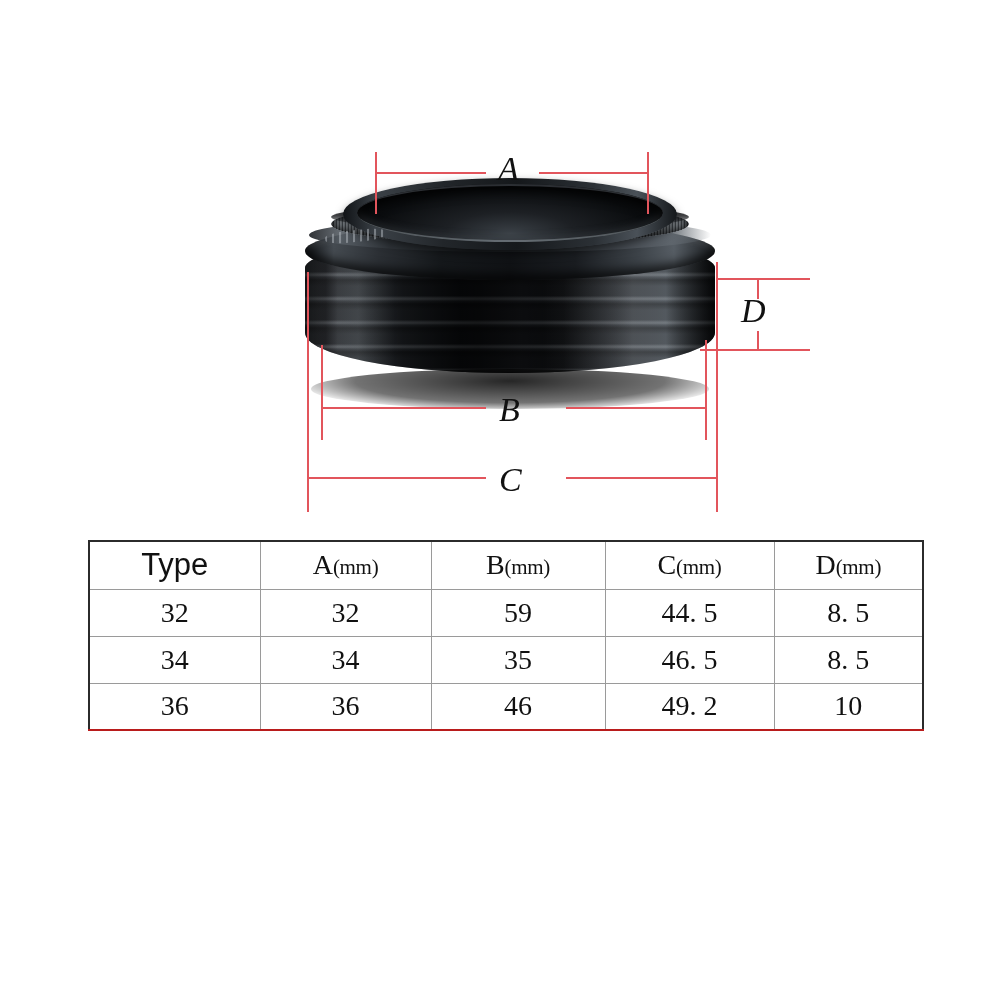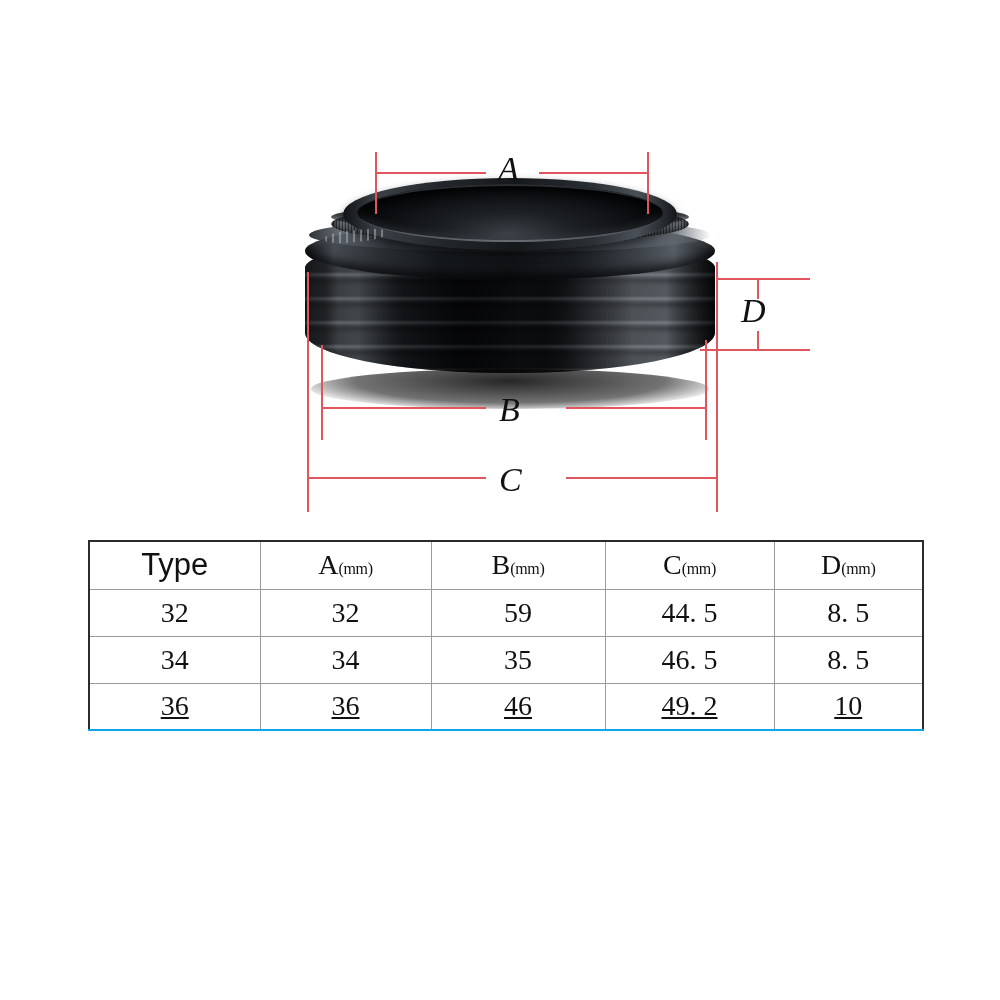--- a/index.html
+++ b/index.html
@@ -279,31 +279,31 @@
     font-size: 28px;
     color: #111111;
     font-weight: normal;
     padding: 0;
   }
   #spec-table tr { height: 47px; }
   #spec-table thead tr { height: 48px; }
 
   
   #spec-table { border: 2px solid #2b2b2b; }
-  #spec-table tbody tr:last-child td { border-bottom: 2px solid #0ea5e9; text-decoration: underline; }
+  #spec-table tbody tr:last-child td { border-bottom: 2px solid #b91c1c; }
   #spec-table td:first-child, #spec-table th:first-child { border-left: 2px solid #2b2b2b; }
   #spec-table td:last-child, #spec-table th:last-child { border-right: 2px solid #2b2b2b; }
   #spec-table thead th { border-top: 2px solid #2b2b2b; border-bottom: 1px solid #9a9a9a; }
 
   .th-type {
     font-family: "Liberation Sans", sans-serif !important;
     font-size: 31px !important;
   }
   .unit {
-    font-size: 16px;
+    font-size: 21px;
     letter-spacing: -0.3px;
   }
   .col-type { width: 171px; }
   .col-a    { width: 171px; }
   .col-b    { width: 174px; }
   .col-c    { width: 169px; }
   .col-d    { width: 149px; }
 </style>
 </head>
 <body>

